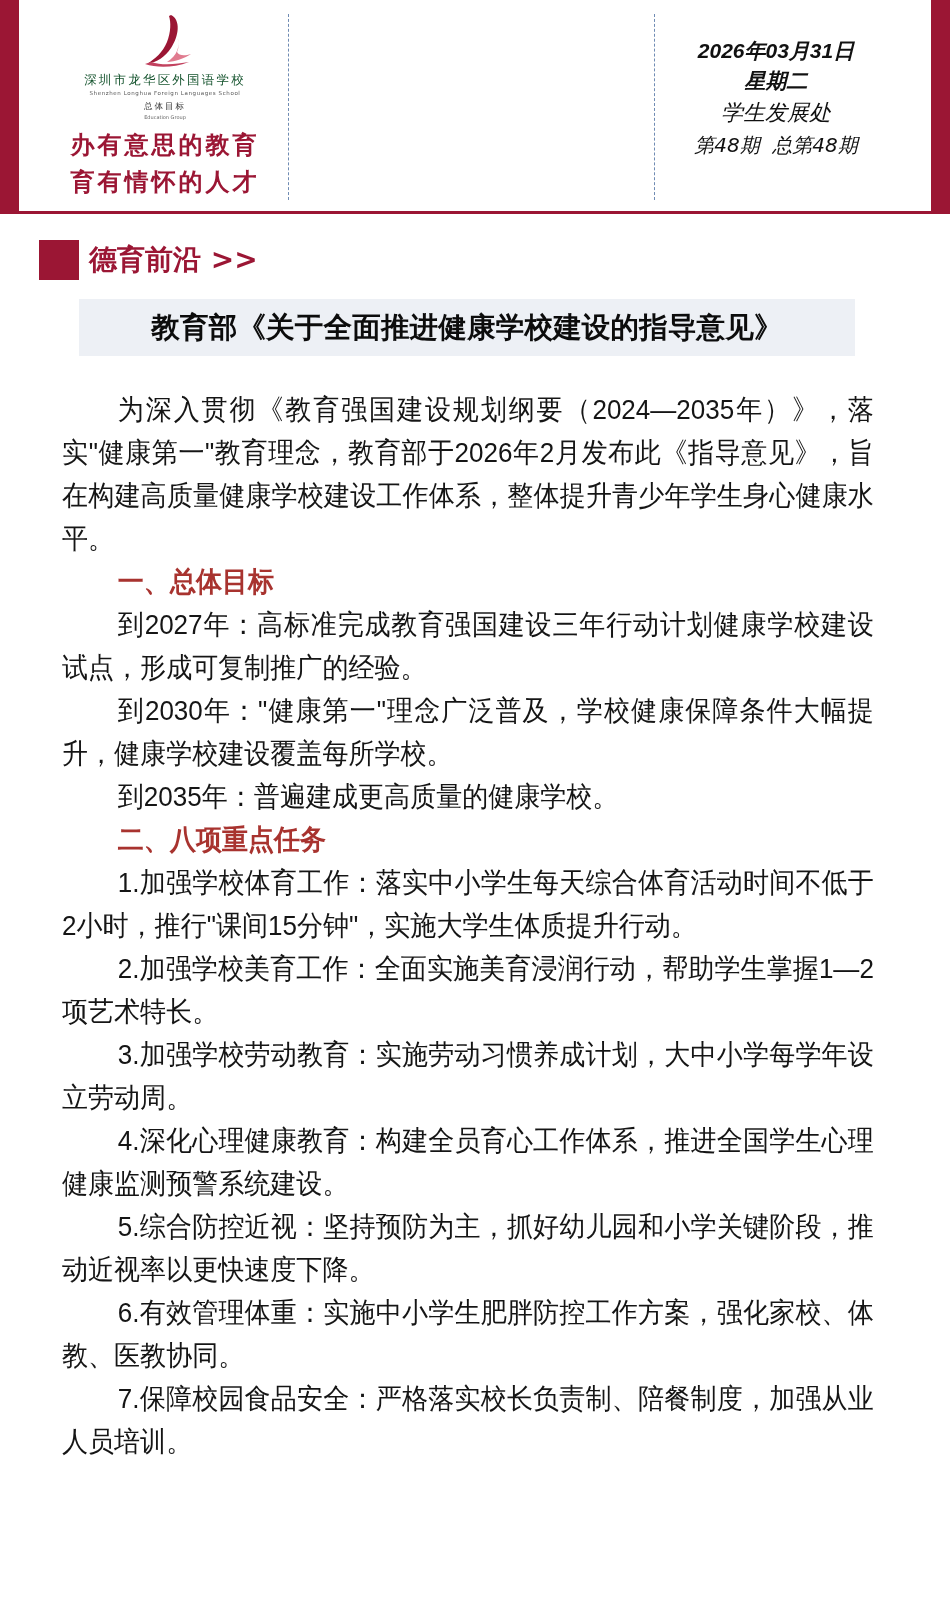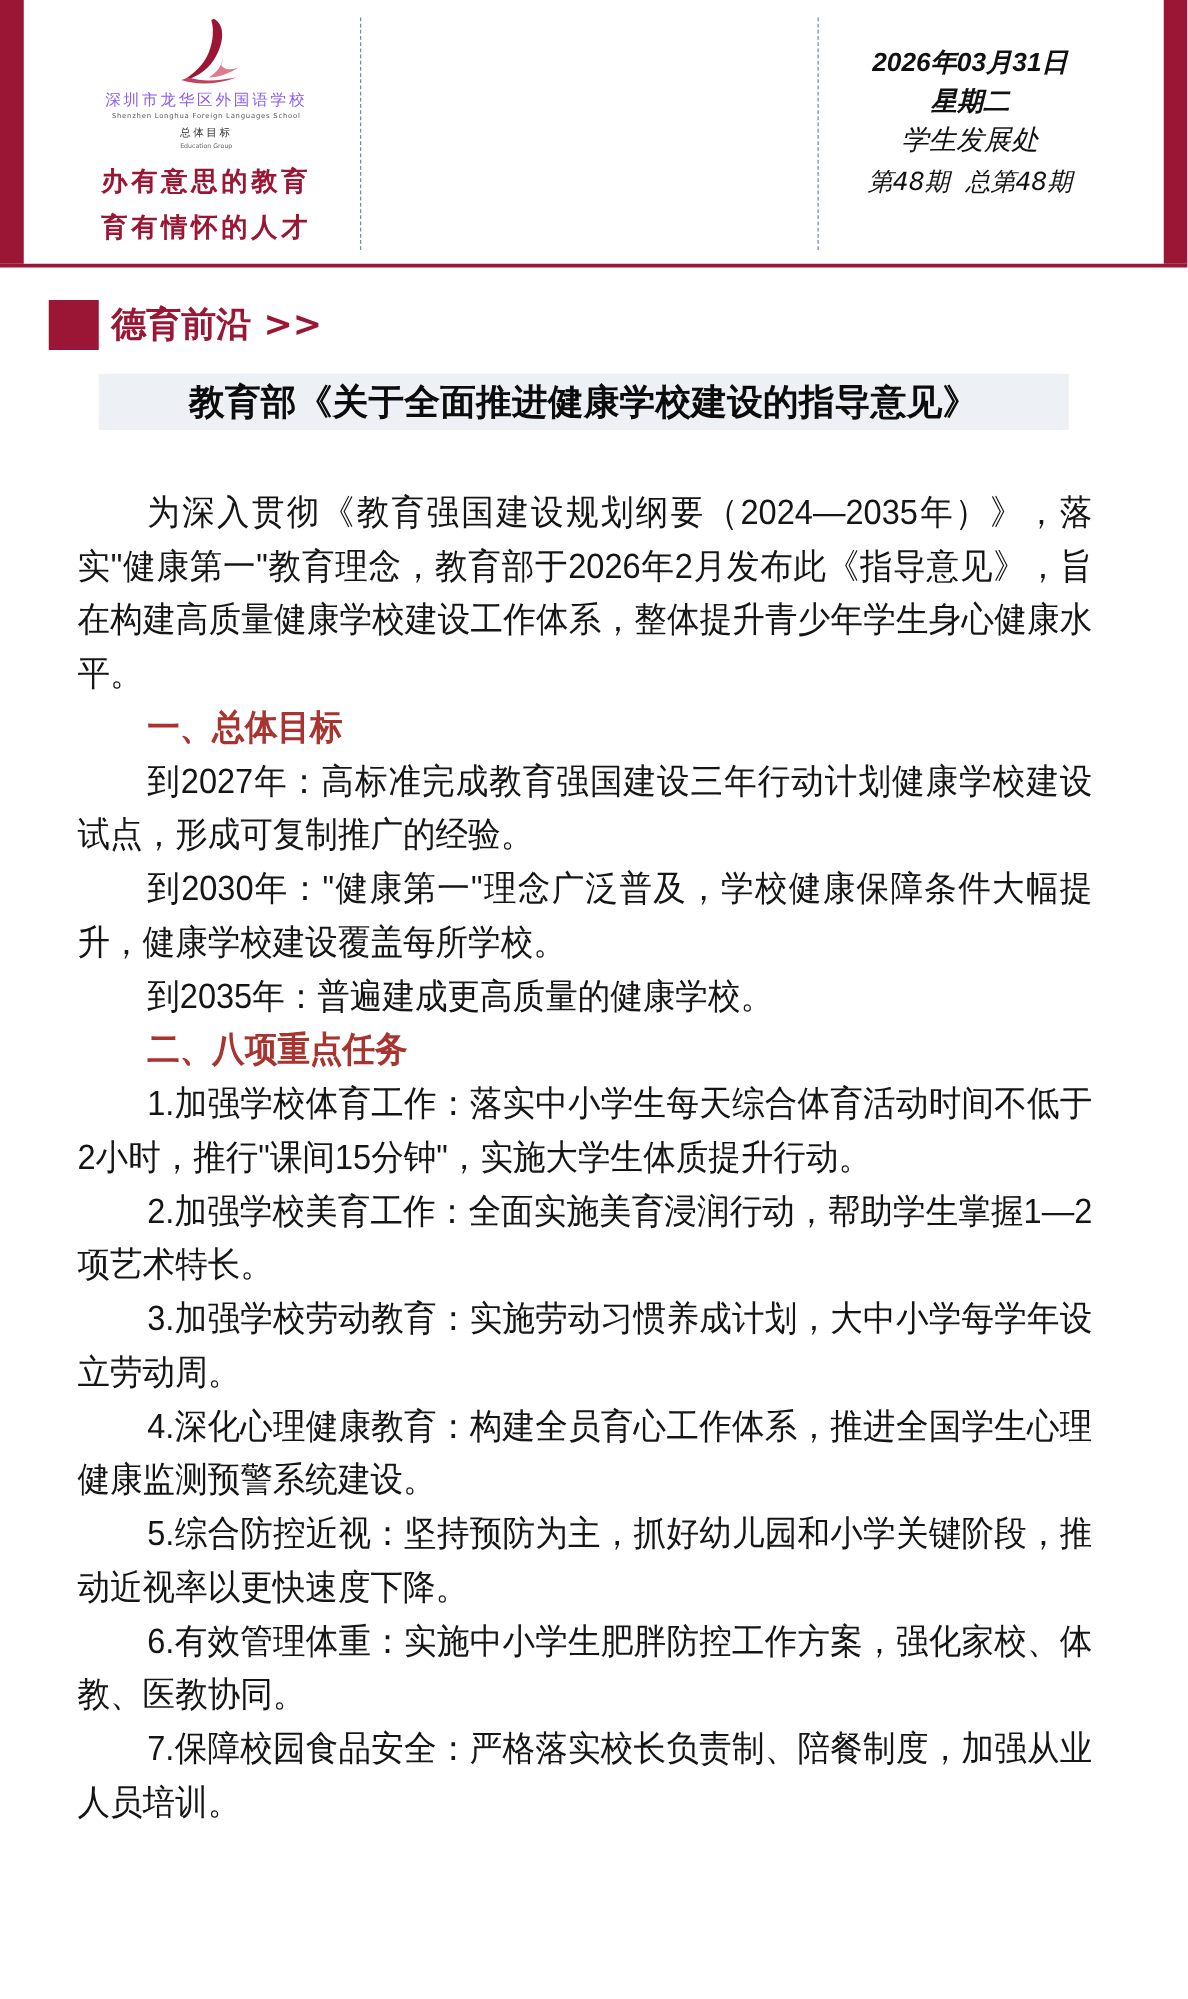--- a/index.html
+++ b/index.html
@@ -10,25 +10,25 @@
   .masthead {
     position: absolute; left: 0; top: 0; width: 950px; height: 214px;
     background: #ffffff;
     border-bottom: 3px solid #9b1634;
   }
   .bar-left  { position: absolute; left: 0; top: 0; width: 19px; height: 211px; background: #9b1634; }
   .bar-right { position: absolute; right: 0; top: 0; width: 19px; height: 211px; background: #9b1634; }
 
   .brand-col { position: absolute; left: 60px; top: 12px; width: 210px; text-align: center; }
   .logo-mark { display: block; margin: 0 auto; width: 64px; height: 58px; }
-  .school-cn { font-family: Liberation Sans, sans-serif; font-size: 12.5px; letter-spacing: 2.2px; color: #8b5cf6; margin-top: 2px; white-space: nowrap; }
+  .school-cn { font-family: Liberation Sans, sans-serif; font-size: 12.5px; letter-spacing: 2.2px; color: #14532d; margin-top: 2px; white-space: nowrap; }
   .school-en { font-size: 5.5px; letter-spacing: 0.6px; color: #555; margin-top: 1px; white-space: nowrap; }
   .group-cn  { font-size: 8.5px; letter-spacing: 2px; color: #333; margin-top: 5px; }
   .group-en  { font-size: 5px; color: #666; margin-top: 1px; }
-  .motto { font-size: 21px; font-weight: bold; color: #9b1634; letter-spacing: 3px; line-height: 37px; white-space: nowrap; }
+  .motto { font-size: 24px; font-weight: bold; color: #9b1634; letter-spacing: 3px; line-height: 37px; white-space: nowrap; }
   .motto-1 { margin-top: 7px; }
 
   .sep { position: absolute; top: 14px; height: 186px; width: 0; border-left: 1.5px dashed #6f8bb3; }
   .sep-1 { left: 288px; }
   .sep-2 { left: 654px; }
 
   .title-col { position: absolute; left: 300px; top: 10px; width: 350px; height: 195px; }
   .calligraphy { position: absolute; left: 0; top: 0; width: 350px; height: 160px; }
   .title-latin {
     position: absolute; top: 160px; font-family: "DejaVu Sans", sans-serif;
@@ -43,21 +43,21 @@
   .meta-dept { font-size: 22px; line-height: 33px; }
   .meta-issue { font-size: 20px; line-height: 33px; white-space: pre; }
 
   
   .section-tag { position: absolute; left: 39px; top: 240px; height: 40px; display: flex; align-items: flex-end; }
   .section-square { width: 40px; height: 40px; background: #9b1634; }
   .section-label { margin-left: 10px; font-size: 28px; font-weight: bold; color: #9b1634; line-height: 40px; }
 
   
   .article-title {
-    position: absolute; left: 79px; top: 299px; width: 776px; height: 45px;
+    position: absolute; left: 79px; top: 299px; width: 776px; height: 57px;
     background: #edf0f5; display: flex; align-items: center; justify-content: center;
   }
   .article-title span { font-size: 28.5px; font-weight: bold; color: #0c0c0c; letter-spacing: 0.2px; white-space: nowrap; }
 
   
   .article-body { position: absolute; left: 62px; top: 388px; width: 812px; }
   .para {
     font-family: "Liberation Sans", "DejaVu Sans", sans-serif;
     font-size: 28px; line-height: 43px; color: #151515;
     text-indent: 60px; text-align: justify; text-align-last: left;

